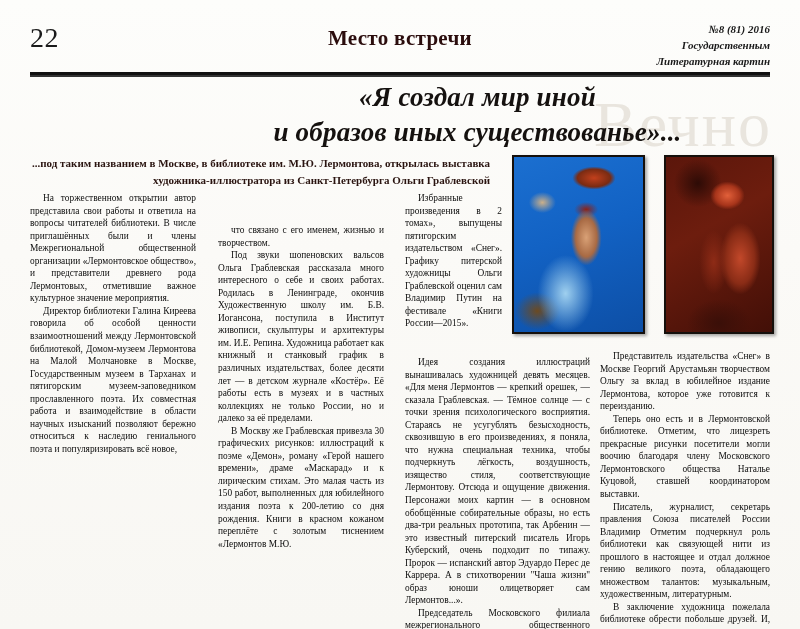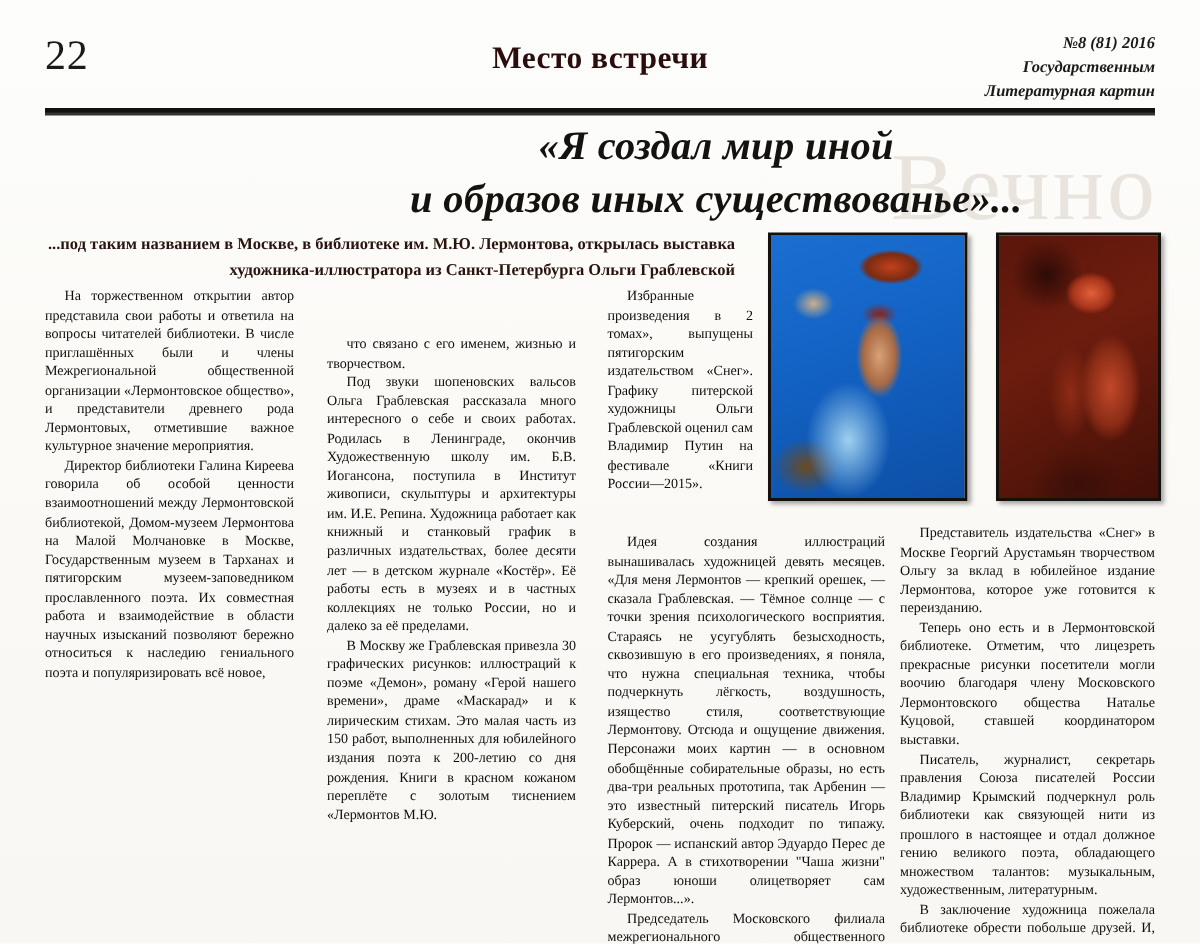--- a/index.html
+++ b/index.html
@@ -155,18 +155,18 @@
   <div class="col" id="col3a">
       <p>Избранные произведения в 2 томах», выпущены пятигорским издательством «Снег». Графику питерской художницы Ольги Граблевской оценил сам Владимир Путин на фестивале «Книги России—2015».</p>
     </div>
   <div class="col" id="col3b">
       <p>Идея создания иллюстраций вынашивалась художницей девять месяцев. «Для меня Лермонтов — крепкий орешек, — сказала Граблевская. — Тёмное солнце — с точки зрения психологического восприятия. Стараясь не усугублять безысходность, сквозившую в его произведениях, я поняла, что нужна специальная техника, чтобы подчеркнуть лёгкость, воздушность, изящество стиля, соответствующие Лермонтову. Отсюда и ощущение движения. Персонажи моих картин — в основном обобщённые собирательные образы, но есть два-три реальных прототипа, так Арбенин — это известный питерский писатель Игорь Куберский, очень подходит по типажу. Пророк — испанский автор Эдуардо Перес де Каррера. А в стихотворении "Чаша жизни" образ юноши олицетворяет сам Лермонтов...».</p>
       <p>Председатель Московского филиала межрегионального общественного объединения «Лермонтовское общество», член Союза писателей России Александр Сахаров отметил, что большая удача для иллюстратора не повторить великих предшественников, а сделать что-то своё. А графика Ольги Граблевской поражает особой динамикой и восхищает мастерством.</p>
     </div>
   <div class="col" id="col4">
       <p>Представитель издательства «Снег» в Москве Георгий Арустамьян творчеством Ольгу за вклад в юбилейное издание Лермонтова, которое уже готовится к переизданию.</p>
       <p>Теперь оно есть и в Лермонтовской библиотеке. Отметим, что лицезреть прекрасные рисунки посетители могли воочию благодаря члену Московского Лермонтовского общества Наталье Куцовой, ставшей координатором выставки.</p>
-      <p>Писатель, журналист, секретарь правления Союза писателей России Владимир Крымский подчеркнул роль библиотеки как связующей нити из прошлого в настоящее и отдал должное гению великого поэта, обладающего множеством талантов: музыкальным, художественным, литературным.</p>
+      <p>Писатель, журналист, секретарь правления Союза писателей России Владимир Отметим подчеркнул роль библиотеки как связующей нити из прошлого в настоящее и отдал должное гению великого поэта, обладающего множеством талантов: музыкальным, художественным, литературным.</p>
       <p>В заключение художница пожелала библиотеке обрести побольше друзей. И, словно прославляя вечное искусство, в зале затрепетала крыльями большая бабочка Павлиний глаз. Быть может, это дух прекрасного поэта?..</p>
     </div>
 
 
 </div>
 
 </body></html>

